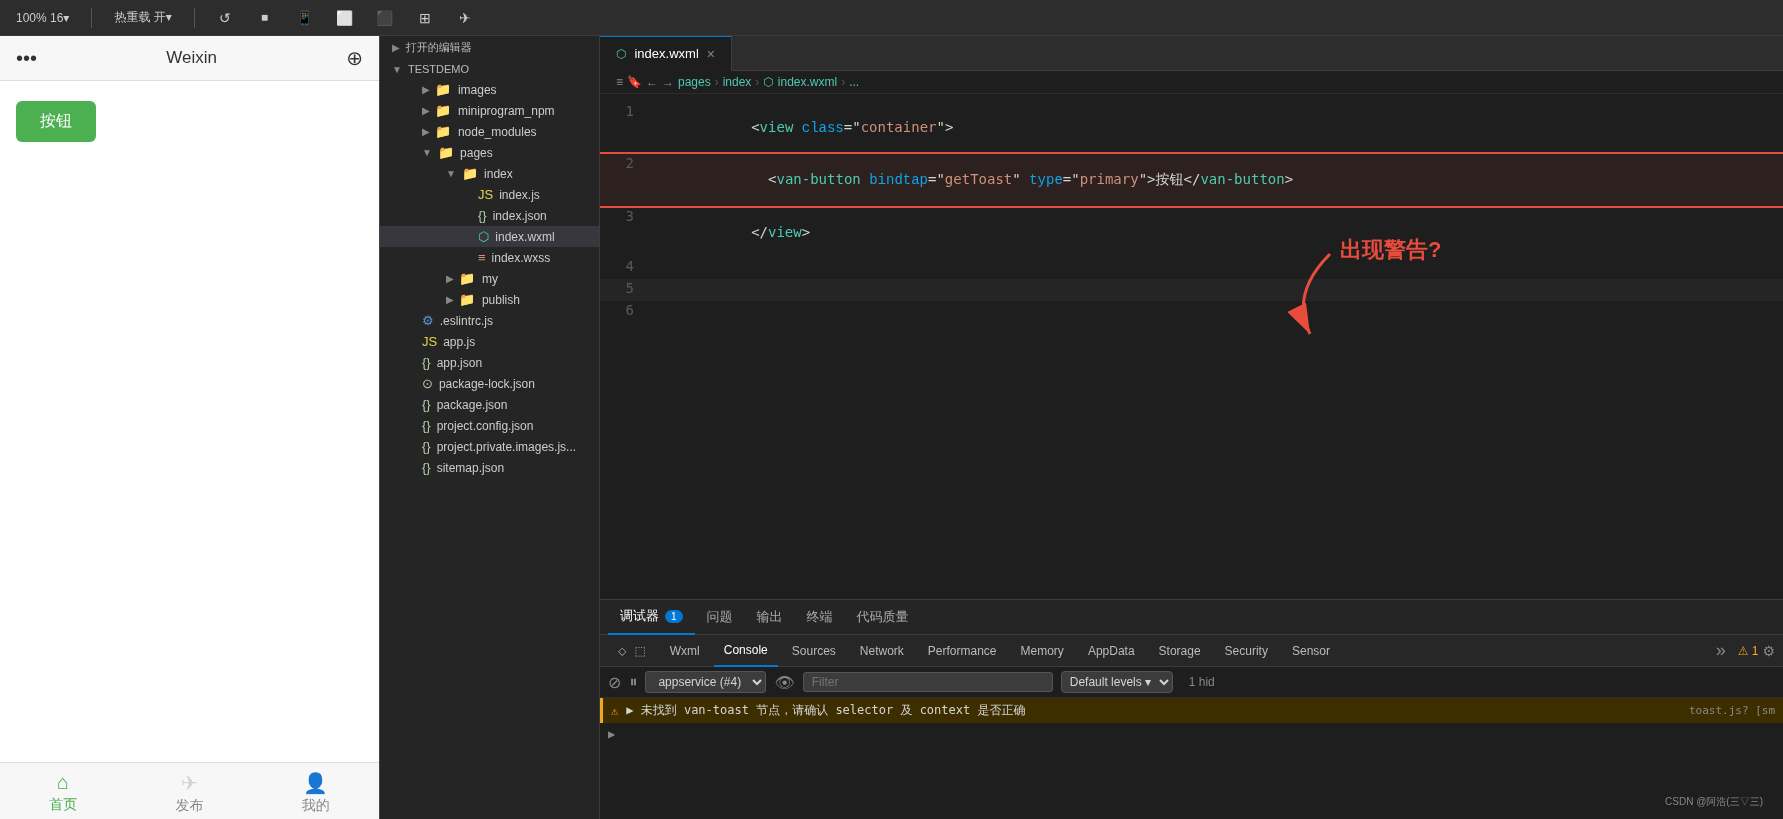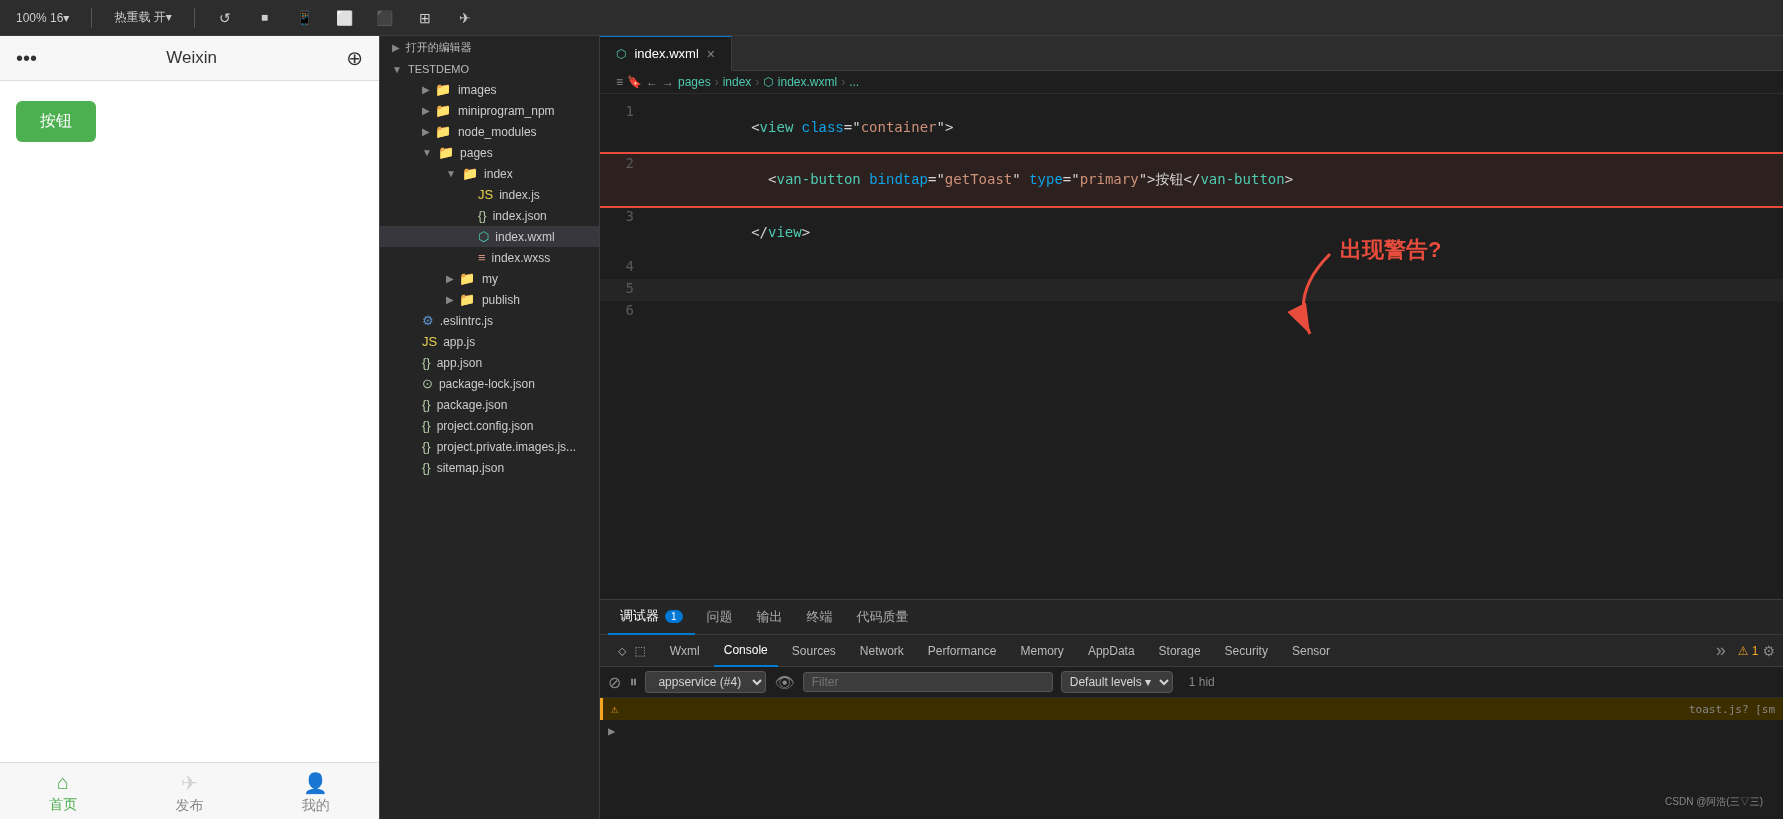--- a/index.html
+++ b/index.html
@@ -734,20 +734,21 @@
 
           <select class="filter-select">
             <option>Default levels ▾</option>
           </select>
           <span class="hid-text">1 hid</span>
         </div>
 
         <div class="console-content">
           <div class="console-warning-row">
             <span class="warning-icon">⚠</span>
+            <span class="warning-text">▶ 未找到 van-toast 节点，请确认 selector 及 context 是否正确</span>
             <span class="warning-source">toast.js? [sm</span>
           </div>
           <div class="console-arrow-row">
             <span>▶</span>
           </div>
         </div>
       </div>
 
       <div style="position:absolute; left:680px; top:140px; pointer-events:none; z-index:100;">
         <svg width="160" height="120">

